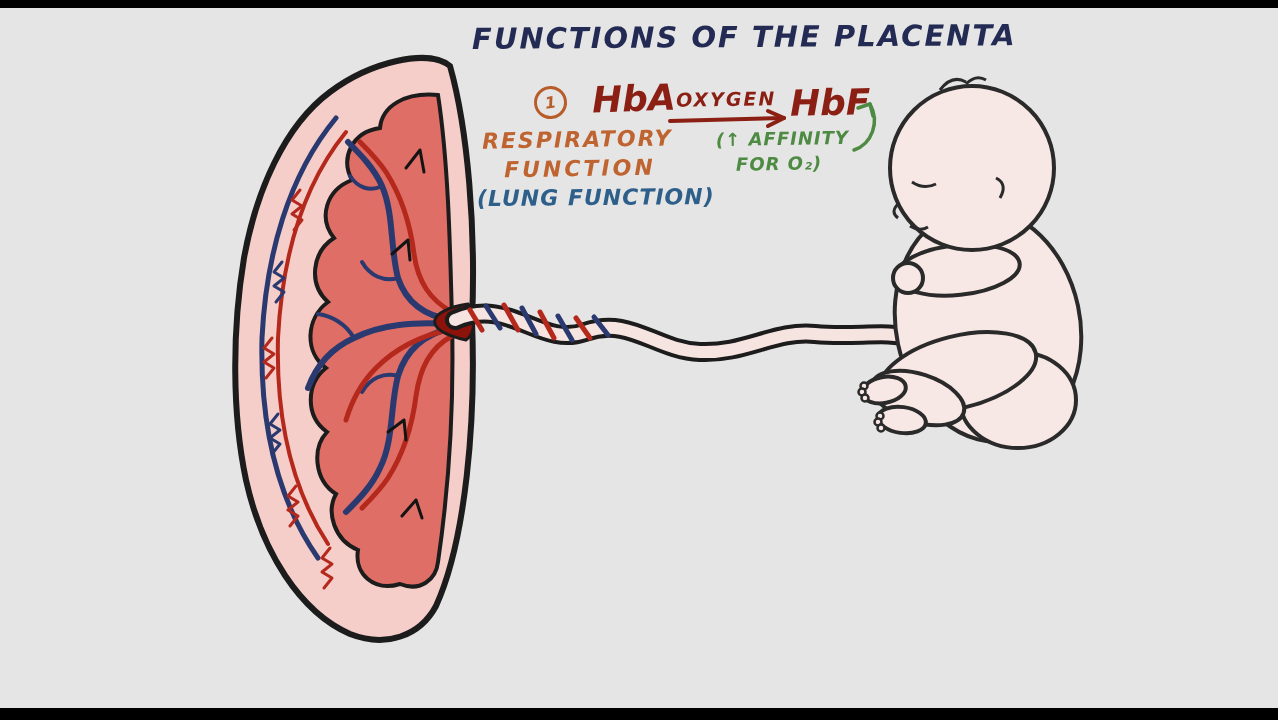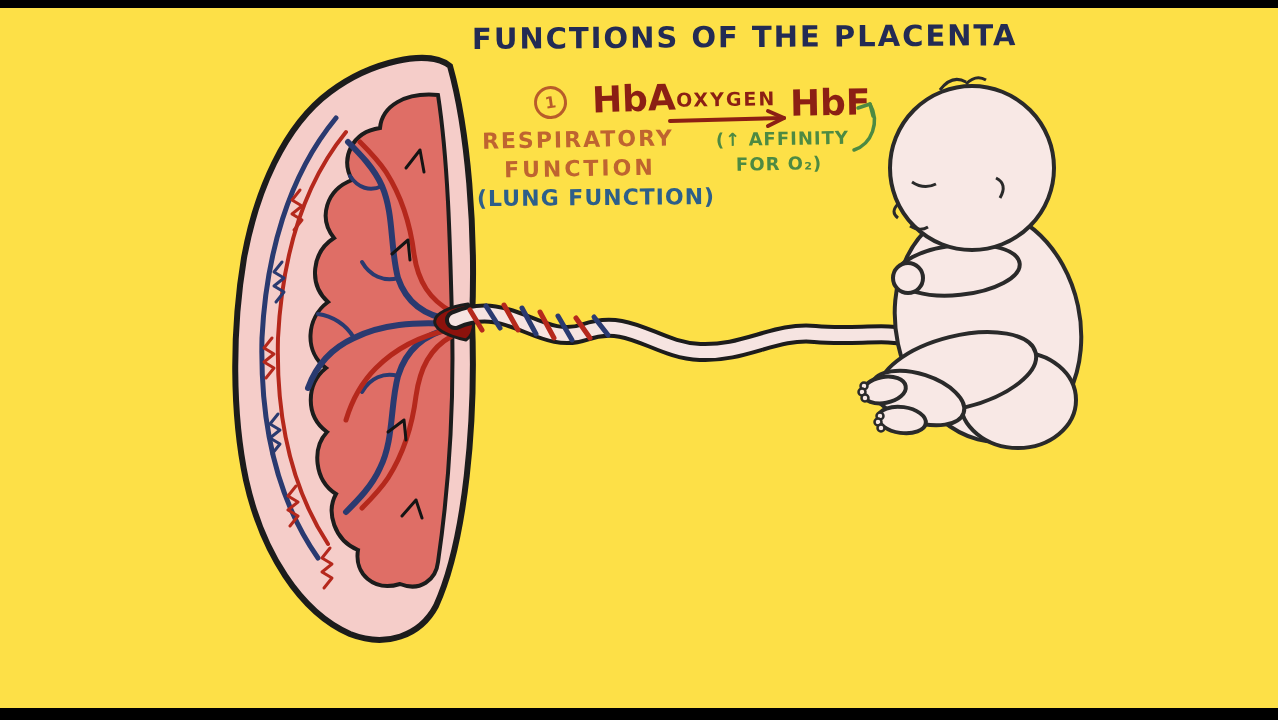--- a/index.html
+++ b/index.html
@@ -1,18 +1,18 @@
 <!DOCTYPE html>
 <html><head>
 <meta charset="utf-8">
 <style>
   html,body{margin:0;padding:0;background:#ffffff;}
   .stage{
-    position:relative;width:1278px;height:720px;background:#fde047;
-    overflow:hidden;font-family:"DejaVu Sans","Liberation Sans",sans-serif;
+    position:relative;width:1278px;height:720px;background:#e5e5e5;
+    overflow:hidden;font-family:"DejaVu Sans","Liberation Sans",sans-serif;font-style:italic;
   }
   .bar{position:absolute;left:0;right:0;background:#000;}
   .bar-top{top:0;height:8px;}
   .bar-bottom{bottom:0;height:12px;}
   .art{position:absolute;left:0;top:0;}
   .lbl{position:absolute;white-space:nowrap;font-weight:bold;}
   .title{
     left:472px;top:20px;font-size:29px;letter-spacing:2px;color:#232b54;
     transform:rotate(-0.4deg);
   }

